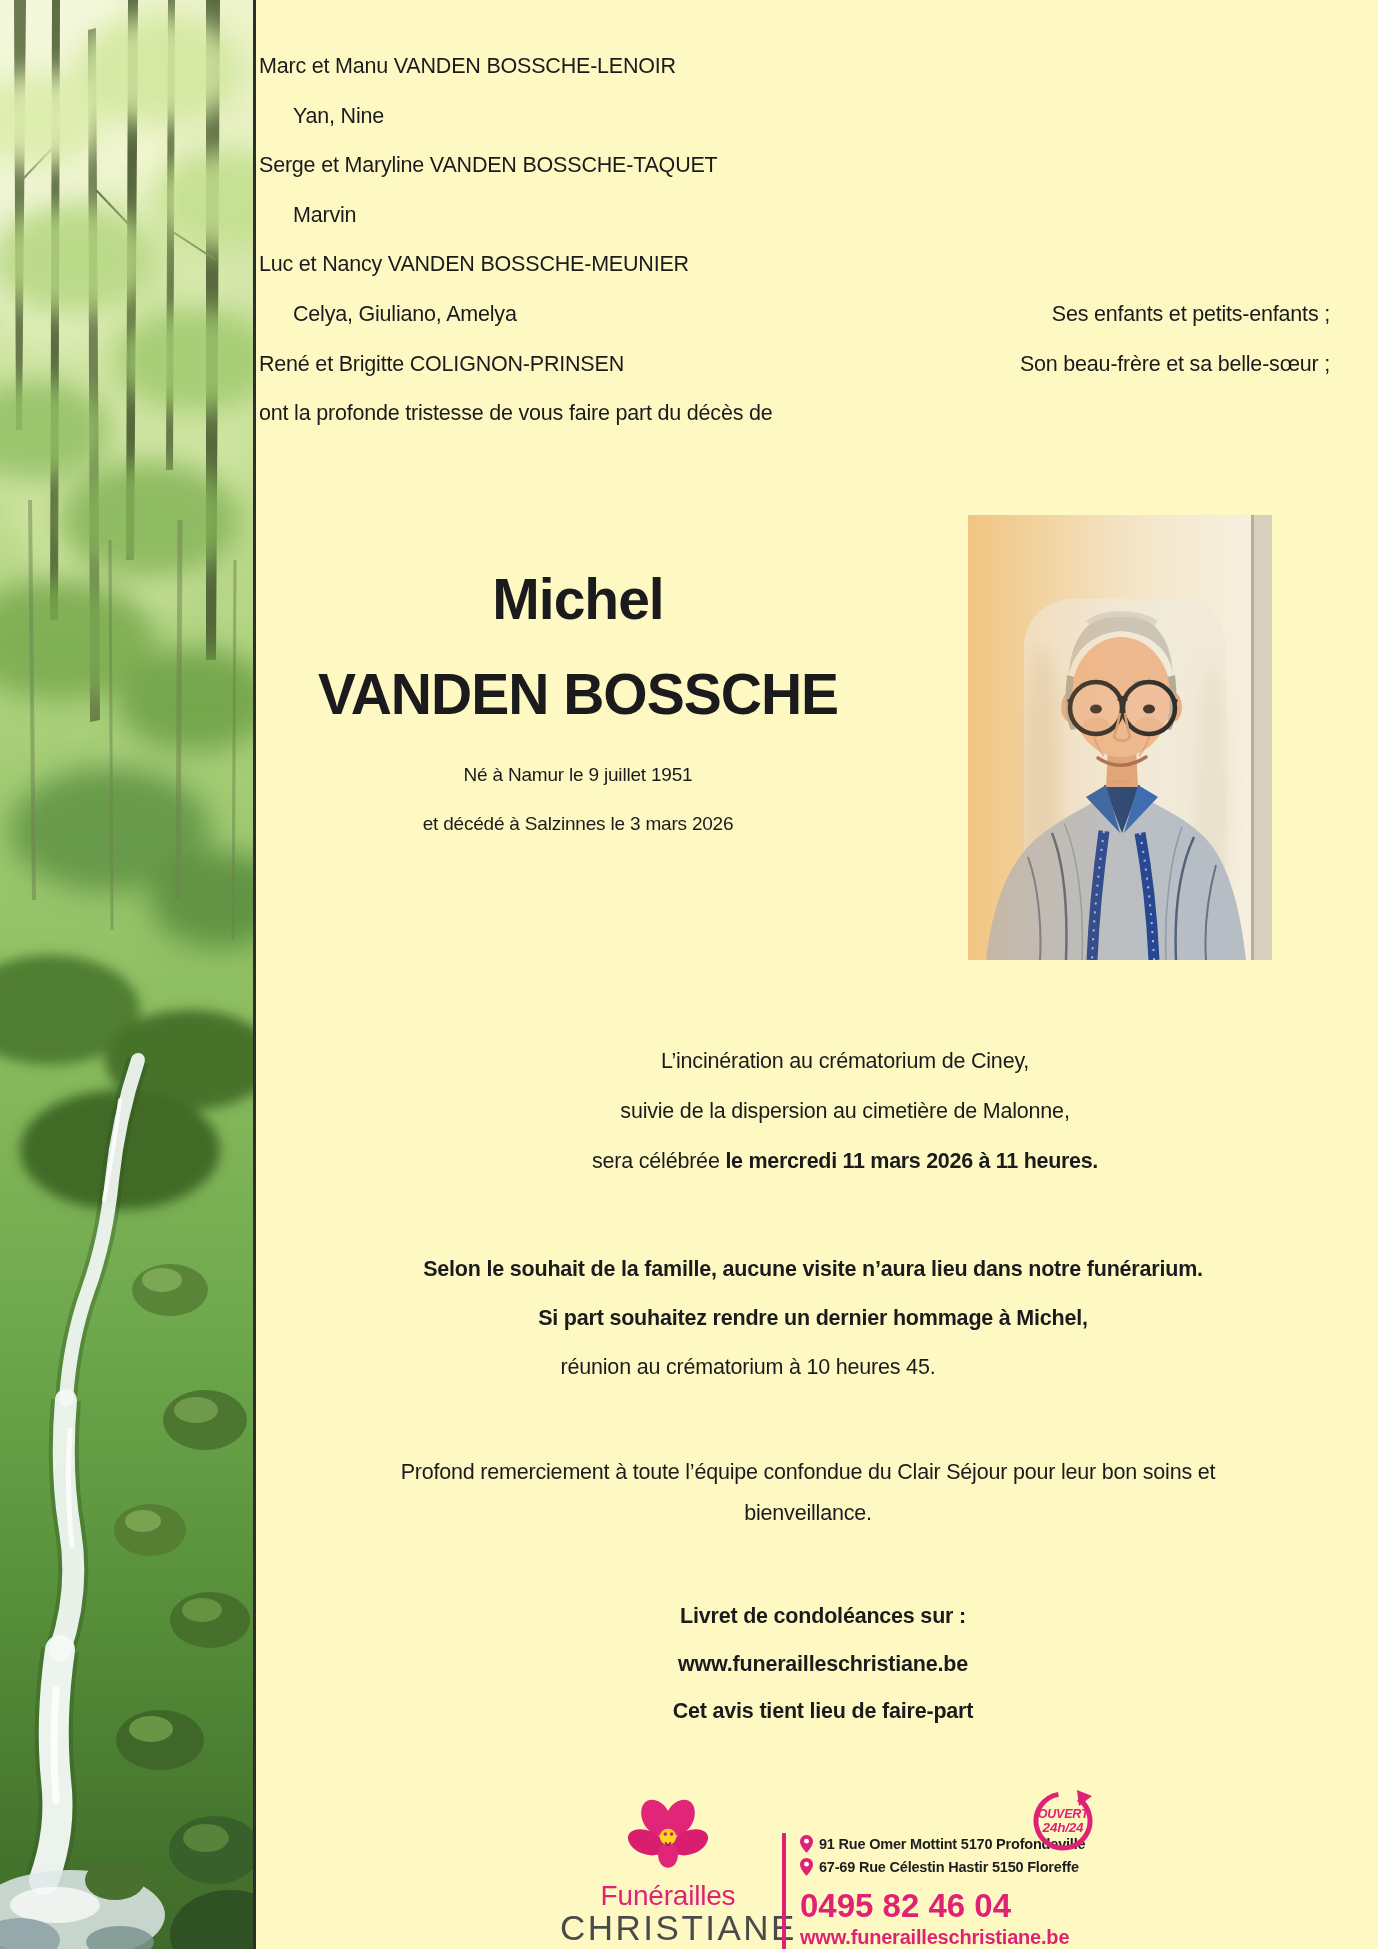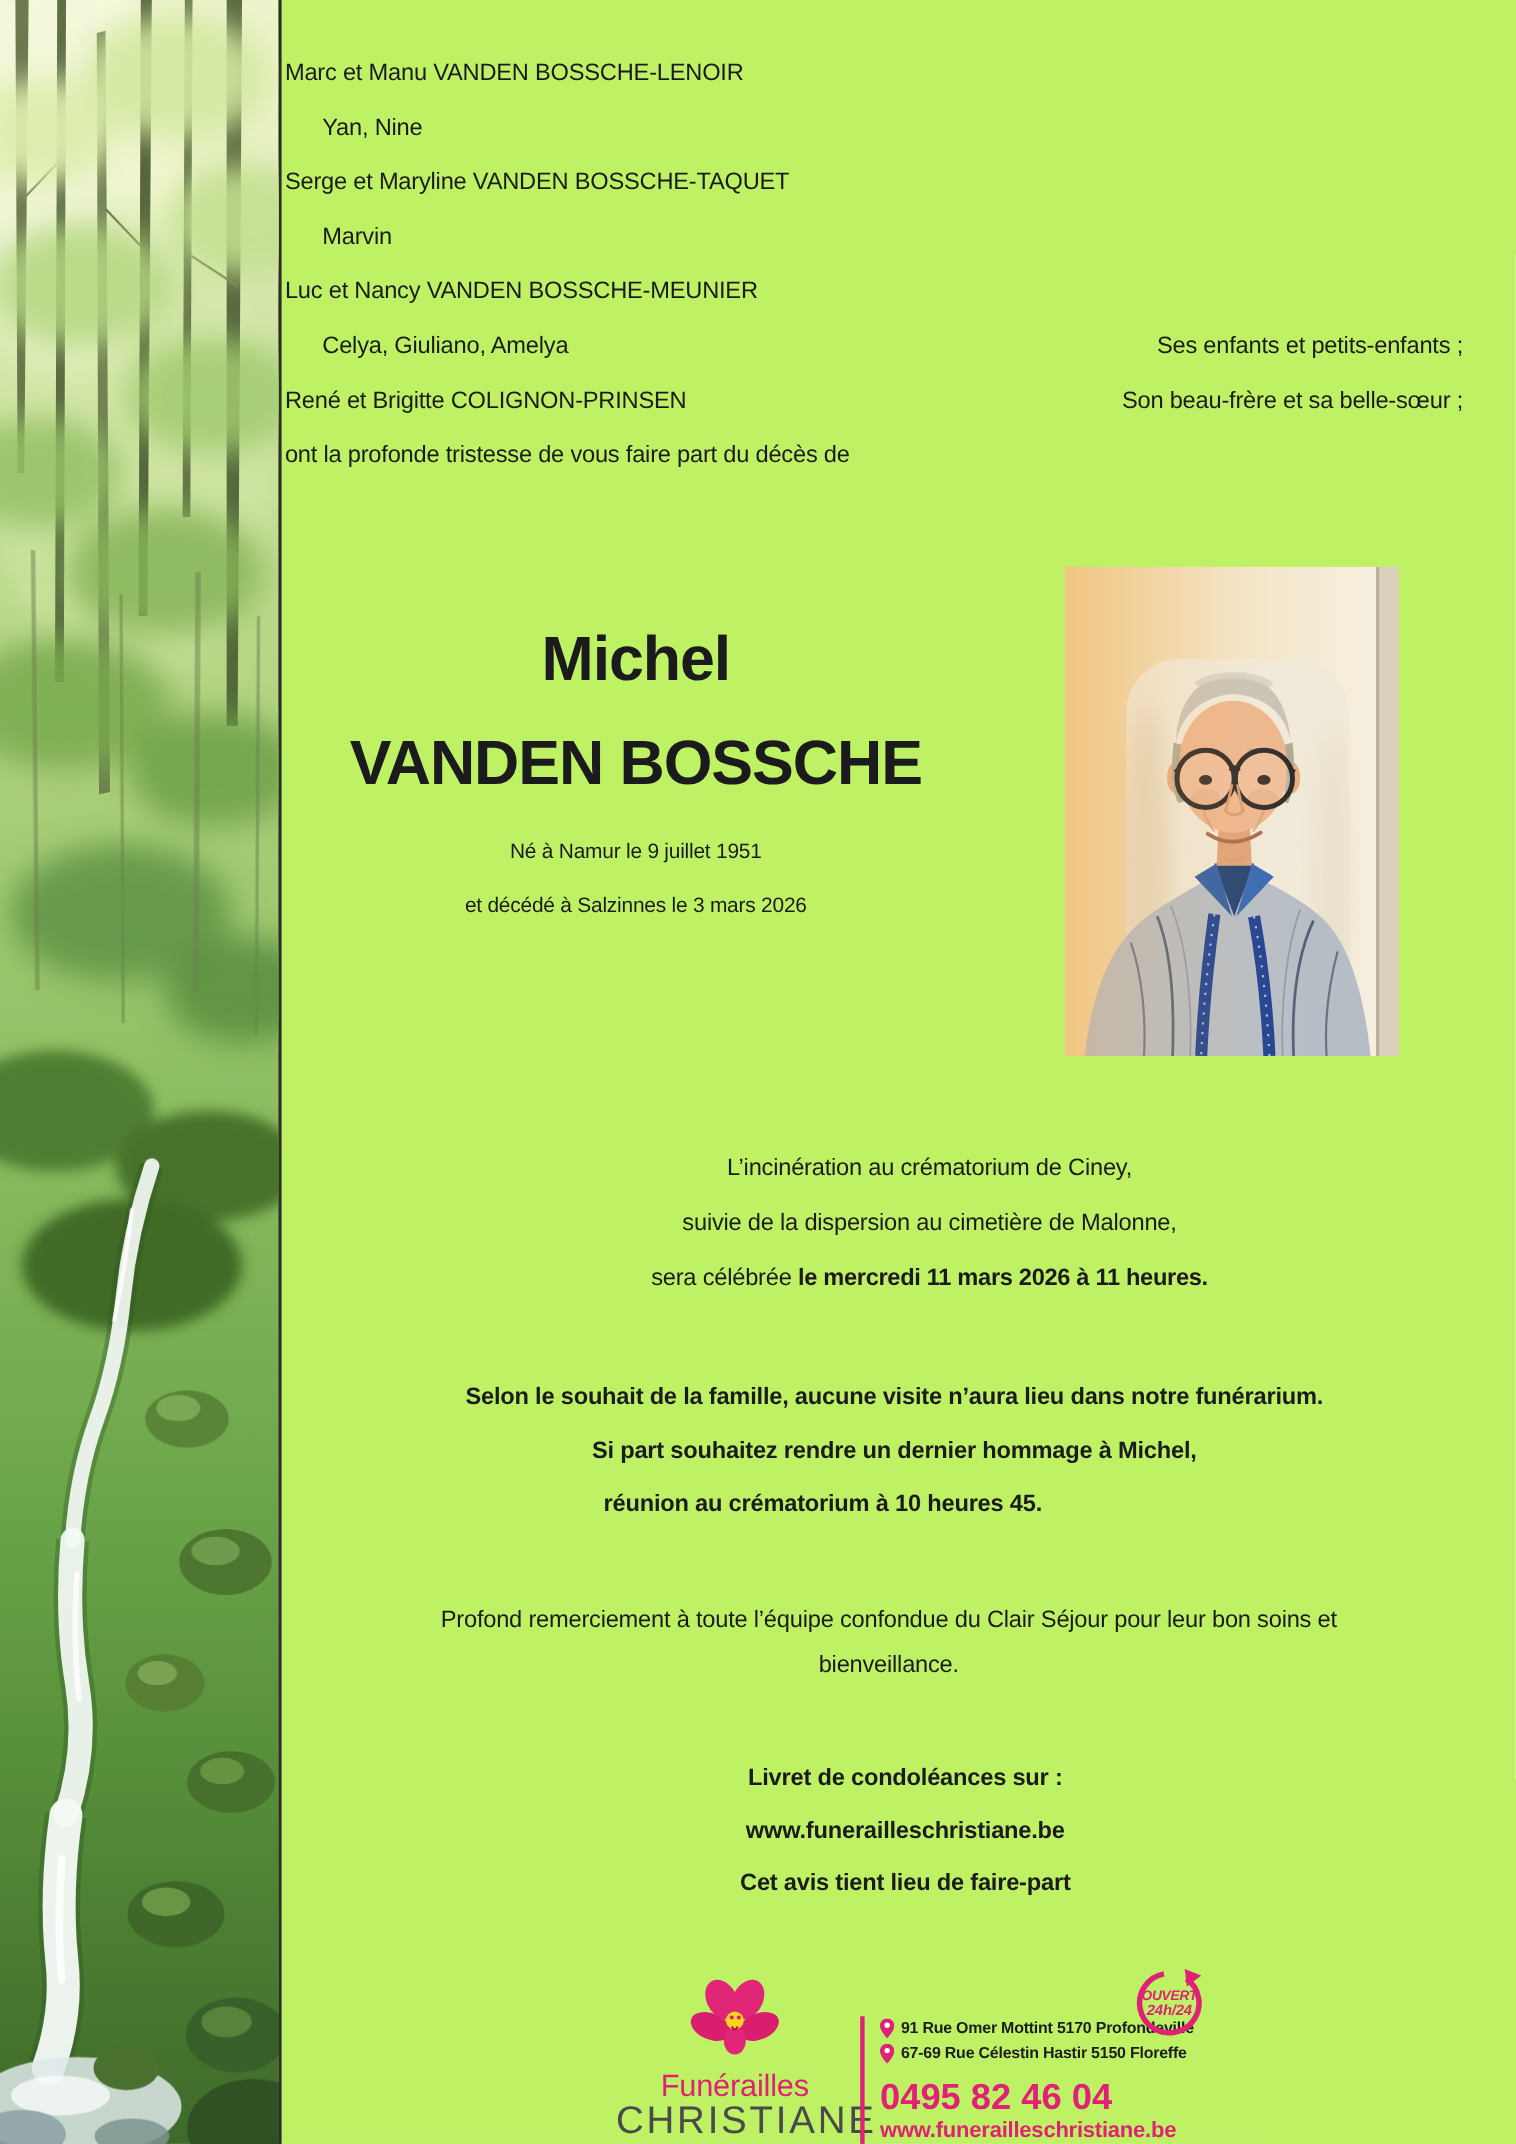--- a/index.html
+++ b/index.html
@@ -1,17 +1,17 @@
 <!DOCTYPE html>
 <html><head>
 <meta charset="utf-8">
 <style>
   html,body{margin:0;padding:0;background:#ffffff;}
   .page{
-    position:relative;width:1378px;height:1949px;background:#bef264;
+    position:relative;width:1378px;height:1949px;background:#fef9c3;
     font-family:"Liberation Sans","DejaVu Sans",sans-serif;color:#1b1b1d;
     overflow:hidden;letter-spacing:-0.2px;
   }
   
   .forest{position:absolute;left:0;top:0;width:253px;height:1949px;border-right:3px solid #2e2d2b;overflow:hidden;}
   .forest svg{display:block;}
   
   .family{position:absolute;left:259px;top:42px;width:1071px;font-size:21.5px;}
   .family-row{display:flex;justify-content:space-between;align-items:baseline;height:49.6px;line-height:49.6px;white-space:nowrap;}
   .family-row .names.indent{padding-left:34px;}
@@ -21,21 +21,21 @@
   
   .title-block{position:absolute;left:258px;top:552px;width:640px;text-align:center;}
   .title-line{font-weight:bold;font-size:57px;line-height:95px;letter-spacing:-1px;}
   .dates{margin-top:8px;font-size:19px;line-height:49px;}
   
   .ceremony{position:absolute;left:312px;top:1036px;width:1066px;text-align:center;font-size:21.5px;line-height:50px;}
   .ceremony b{letter-spacing:-0.3px;}
   
   .wishes{position:absolute;left:258px;top:1245px;width:1110px;text-align:center;font-size:21.5px;line-height:49px;}
   .wishes .strong{font-weight:bold;}
-  .wishes .reunion{padding-right:130px;font-weight:bold;}
+  .wishes .reunion{padding-right:130px;font-weight:normal;}
   
   .thanks{position:absolute;left:258px;top:1452px;width:1100px;text-align:center;font-size:21.5px;line-height:41px;}
   
   .condolences{position:absolute;left:258px;top:1593px;width:1130px;text-align:center;font-size:21.5px;line-height:47.5px;font-weight:bold;}
   .condolences .site{cursor:pointer;}
   
   .brand{position:absolute;left:560px;top:1795px;width:216px;text-align:center;}
   .brand .flower{display:block;margin:0 auto;width:84px;height:80px;}
   .brand .brand-top{font-size:28px;line-height:34px;color:#e02277;margin-top:4px;}
   .brand .brand-bottom{font-size:35px;line-height:30px;color:#4a4a4c;letter-spacing:2.5px;}

